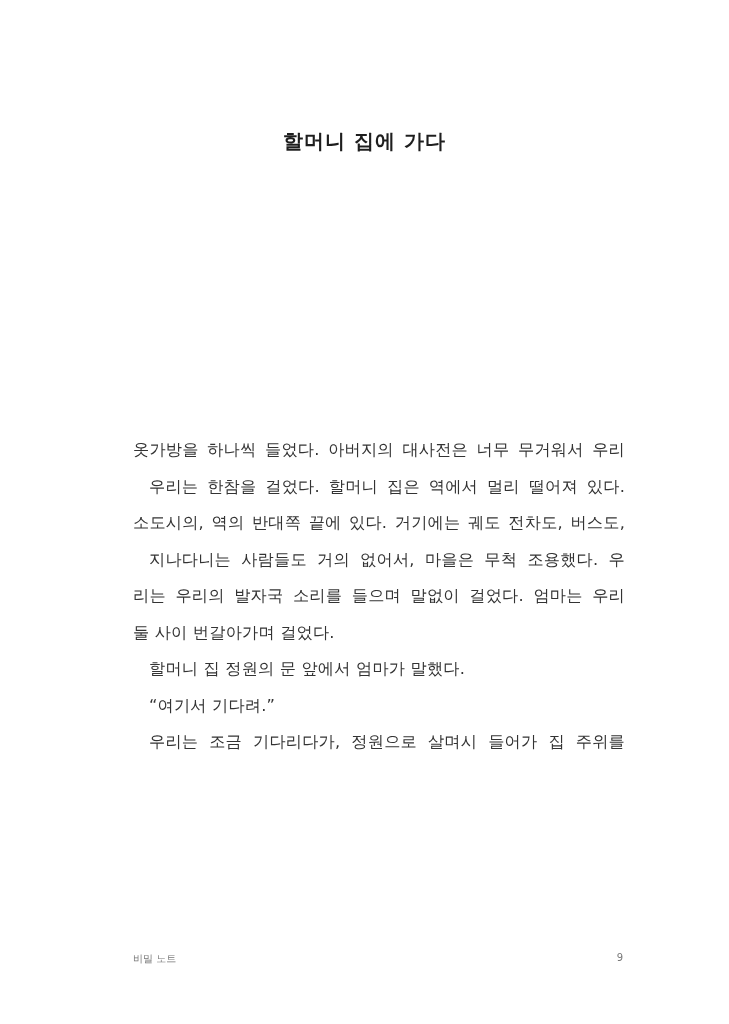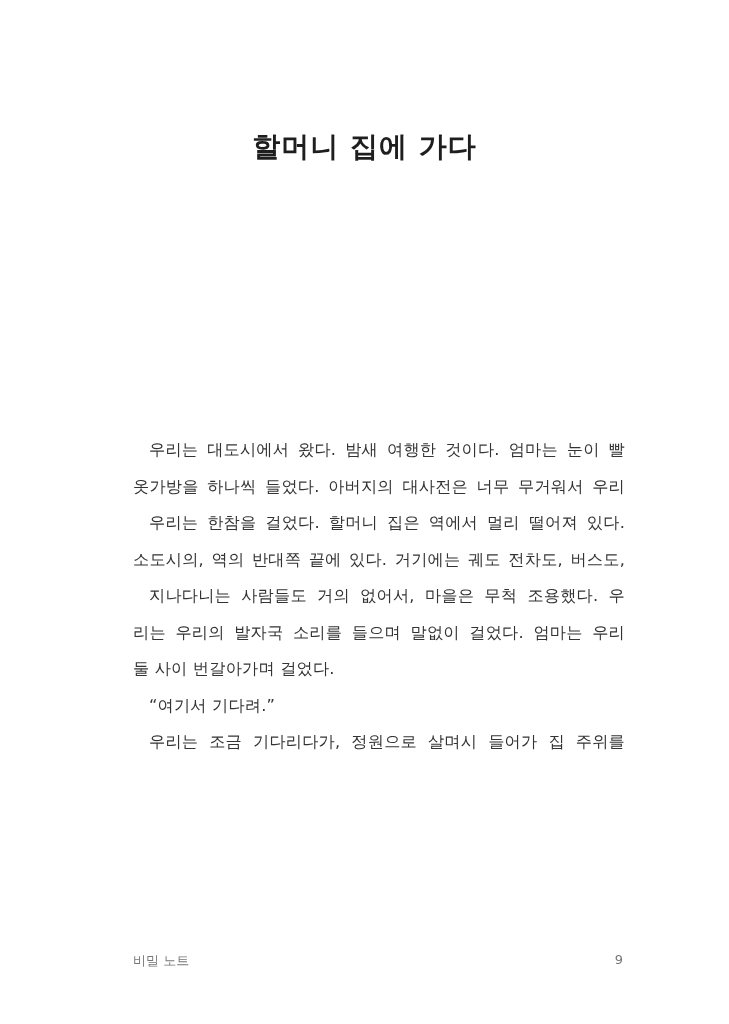--- a/index.html
+++ b/index.html
@@ -19,21 +19,21 @@
       position: absolute;
       left: 0; top: 0;
       width: 729px; height: 1024px;
     }
     .chapter-title {
       position: absolute;
       top: 128px;
       left: 0;
       width: 729px;
       text-align: center;
-      font-size: 28px;
+      font-size: 20px;
       font-weight: bold;
       color: #1e1e1e;
       letter-spacing: 1px;
       margin: 0;
     }
     .body-text {
       position: absolute;
       left: 133px;
       top: 432px;
       width: 492px;
@@ -52,48 +52,48 @@
     }
     .line.indent {
       padding-left: 16px;
     }
     .footer {
       position: absolute;
       top: 952px;
       left: 133px;
       width: 490px;
       height: 20px;
-      font-size: 13px;
+      font-size: 10px;
       color: #777777;
     }
     .footer .book-title {
       position: absolute;
       left: 0;
       top: 0;
     }
     .footer .page-number {
       position: absolute;
       right: 0;
       top: 0;
     }
   </style>
 </head>
 <body>
 
 <div class="page">
   <h1 class="chapter-title">할머니 집에 가다</h1>
 
   <div class="body-text">
-    <div class="line indent justify">우리는 대도시에서 왔다. 밤새 여행한 것이다. 엄마는 눈이 빨</div>
     <div class="line justify">옷가방을 하나씩 들었다. 아버지의 대사전은 너무 무거워서 우리</div>
     <div class="line indent justify">우리는 한참을 걸었다. 할머니 집은 역에서 멀리 떨어져 있다.</div>
     <div class="line justify">소도시의, 역의 반대쪽 끝에 있다. 거기에는 궤도 전차도, 버스도,</div>
     <div class="line indent justify">지나다니는 사람들도 거의 없어서, 마을은 무척 조용했다. 우</div>
     <div class="line justify">리는 우리의 발자국 소리를 들으며 말없이 걸었다. 엄마는 우리</div>
     <div class="line">둘 사이 번갈아가며 걸었다.</div>
+    <div class="line indent">할머니 집 정원의 문 앞에서 엄마가 말했다.</div>
     <div class="line indent">“여기서 기다려.”</div>
     <div class="line indent justify">우리는 조금 기다리다가, 정원으로 살며시 들어가 집 주위를</div>
   </div>
 
   <div class="footer">
     <span class="book-title">비밀 노트</span>
     <span class="page-number">9</span>
   </div>
 </div>
 

